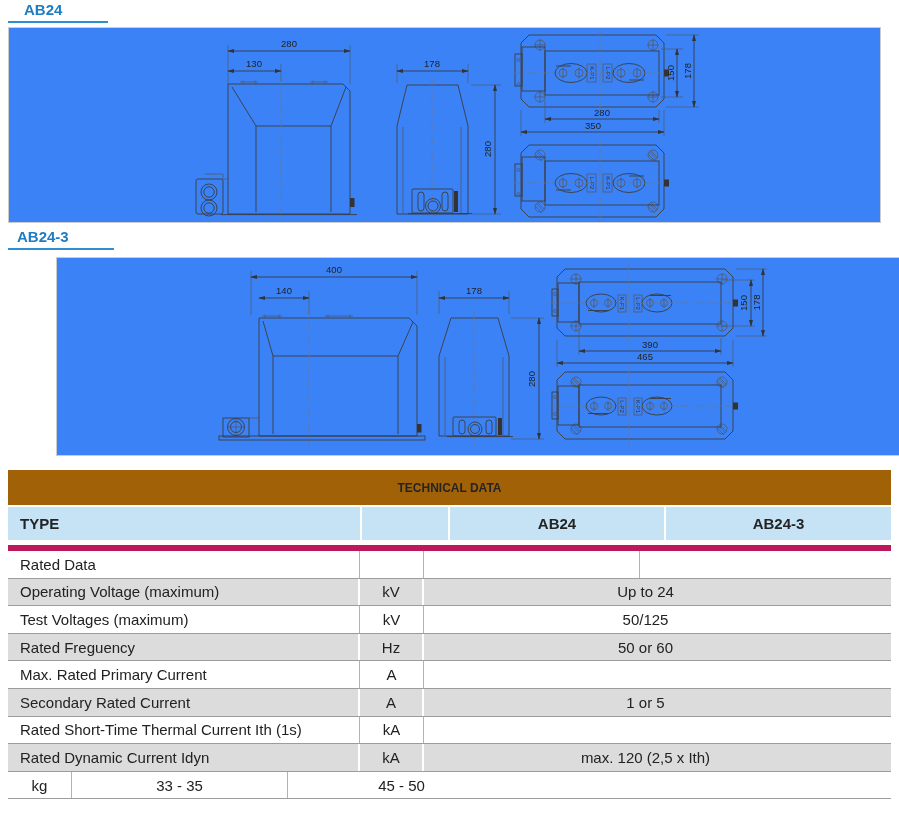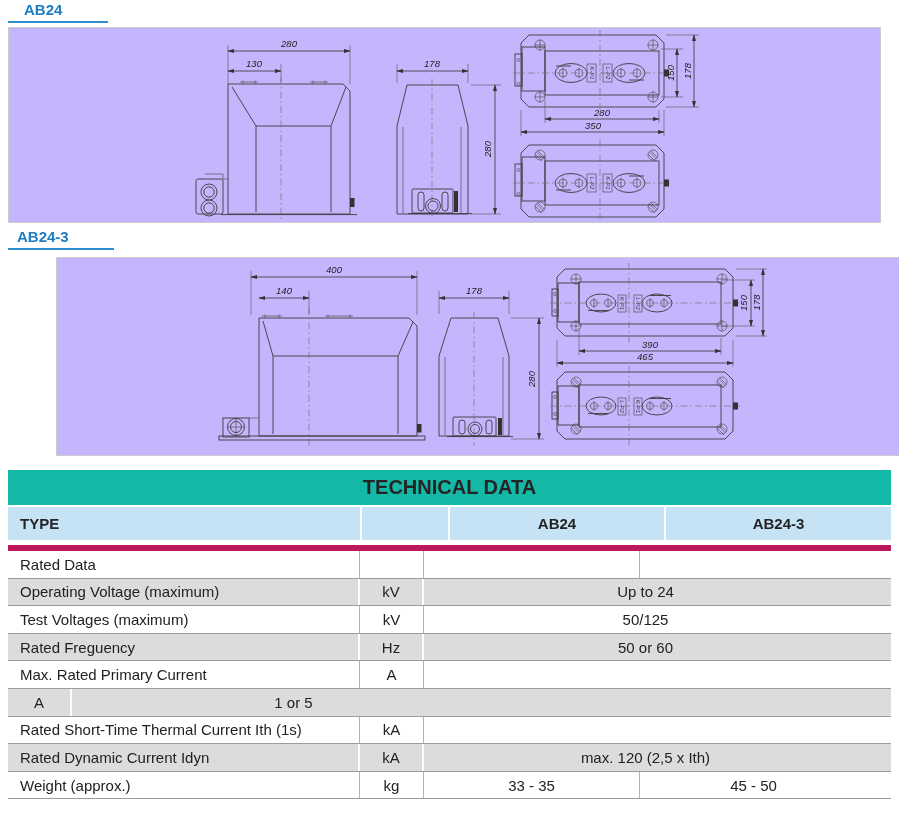--- a/index.html
+++ b/index.html
@@ -4,36 +4,36 @@
 <style>
   html,body{margin:0;padding:0;background:#fff;}
   .page{position:relative;width:899px;height:818px;background:#fff;overflow:hidden;
         font-family:"Liberation Sans",sans-serif;color:#222;}
   
   .sec-title{position:absolute;left:8px;font-size:15px;font-weight:bold;color:#1d7dc2;
              border-bottom:2.5px solid #2e8fd0;padding-bottom:3px;line-height:16px;}
   .sec-title.t1{top:2px;width:84px;padding-left:16px;}
   .sec-title.t2{top:229px;width:97px;padding-left:9px;}
   
-  .panel{position:absolute;left:8px;border:1px solid #c9cdd0;background:#c4b5fd;font-style:italic;}
+  .panel{position:absolute;left:8px;border:1px solid #c9cdd0;background:#3b82f6;}
   .panel.p1{top:27px;width:871px;height:194px;}
   .panel.p2{top:257px;width:871px;height:197px;margin-left:48px;}
   svg{display:block;}
   svg .ln{stroke:#3c3c3c;stroke-width:0.9;fill:none;}
   svg .thin{stroke:#555;stroke-width:0.7;fill:none;}
   svg .cl{stroke:#777;stroke-width:0.7;fill:none;stroke-dasharray:7 3 1.5 3;}
   svg .dim{stroke:#333;stroke-width:0.8;fill:none;}
   svg .ext{stroke:#555;stroke-width:0.6;fill:none;}
   svg .dk{fill:#333;stroke:none;}
   svg text{font-family:"Liberation Sans",sans-serif;font-size:9.5px;fill:#222;}
   svg text.tl{font-size:6px;fill:#333;}
   
   .ttable{position:absolute;left:8px;top:470px;width:883px;font-size:15px;}
-  .t-title{height:35px;background:#14b8a6;border-bottom:2px solid #fff;display:flex;
-           align-items:center;justify-content:center;font-weight:bold;font-size:20px;color:#242424;}
+  .t-title{height:35px;background:#a16207;border-bottom:2px solid #fff;display:flex;
+           align-items:center;justify-content:center;font-weight:bold;font-size:12px;color:#242424;}
   .t-head{display:flex;background:#c5e3f4;height:33px;font-weight:bold;color:#242424;}
   .t-head>div{display:flex;align-items:center;box-sizing:border-box;}
   .t-head .hc2,.t-head .hc3,.t-head .hc4{border-left:2px solid #fff;justify-content:center;}
   .t-body{margin-top:5px;border-top:6px solid #be185d;}
   .row{display:flex;height:27.6px;border-bottom:1px solid #9c9c9c;box-sizing:border-box;}
   .row>div{display:flex;align-items:center;box-sizing:border-box;}
   .c1{width:352px;padding-left:12px;}
   .c2{width:64px;justify-content:center;}
   .c3{width:216px;justify-content:center;}
   .c4{width:227px;justify-content:center;}
@@ -398,34 +398,34 @@
       <div class="row r-g">
         <div class="c1">Rated Freguency</div>
         <div class="c2">Hz</div>
         <div class="c34">50 or 60</div>
       </div>
       <div class="row r-w">
         <div class="c1">Max. Rated Primary Current</div>
         <div class="c2">A</div>
       </div>
       <div class="row r-g">
+        <div class="c1">Secondary Rated Current</div>
         <div class="c2">A</div>
         <div class="c34">1 or 5</div>
       </div>
       <div class="row r-w">
         <div class="c1">Rated Short-Time Thermal Current Ith (1s)</div>
         <div class="c2">kA</div>
       </div>
       <div class="row r-g">
         <div class="c1">Rated Dynamic Current Idyn</div>
         <div class="c2">kA</div>
         <div class="c34">max. 120 (2,5 x Ith)</div>
       </div>
       <div class="row r-w split">
-        <div class="c1">Weight (approx.)</div>
         <div class="c2">kg</div>
         <div class="c3">33 - 35</div>
         <div class="c4">45 - 50</div>
       </div>
     </div>
   </div>
 
 </div>
 
 </body></html>

